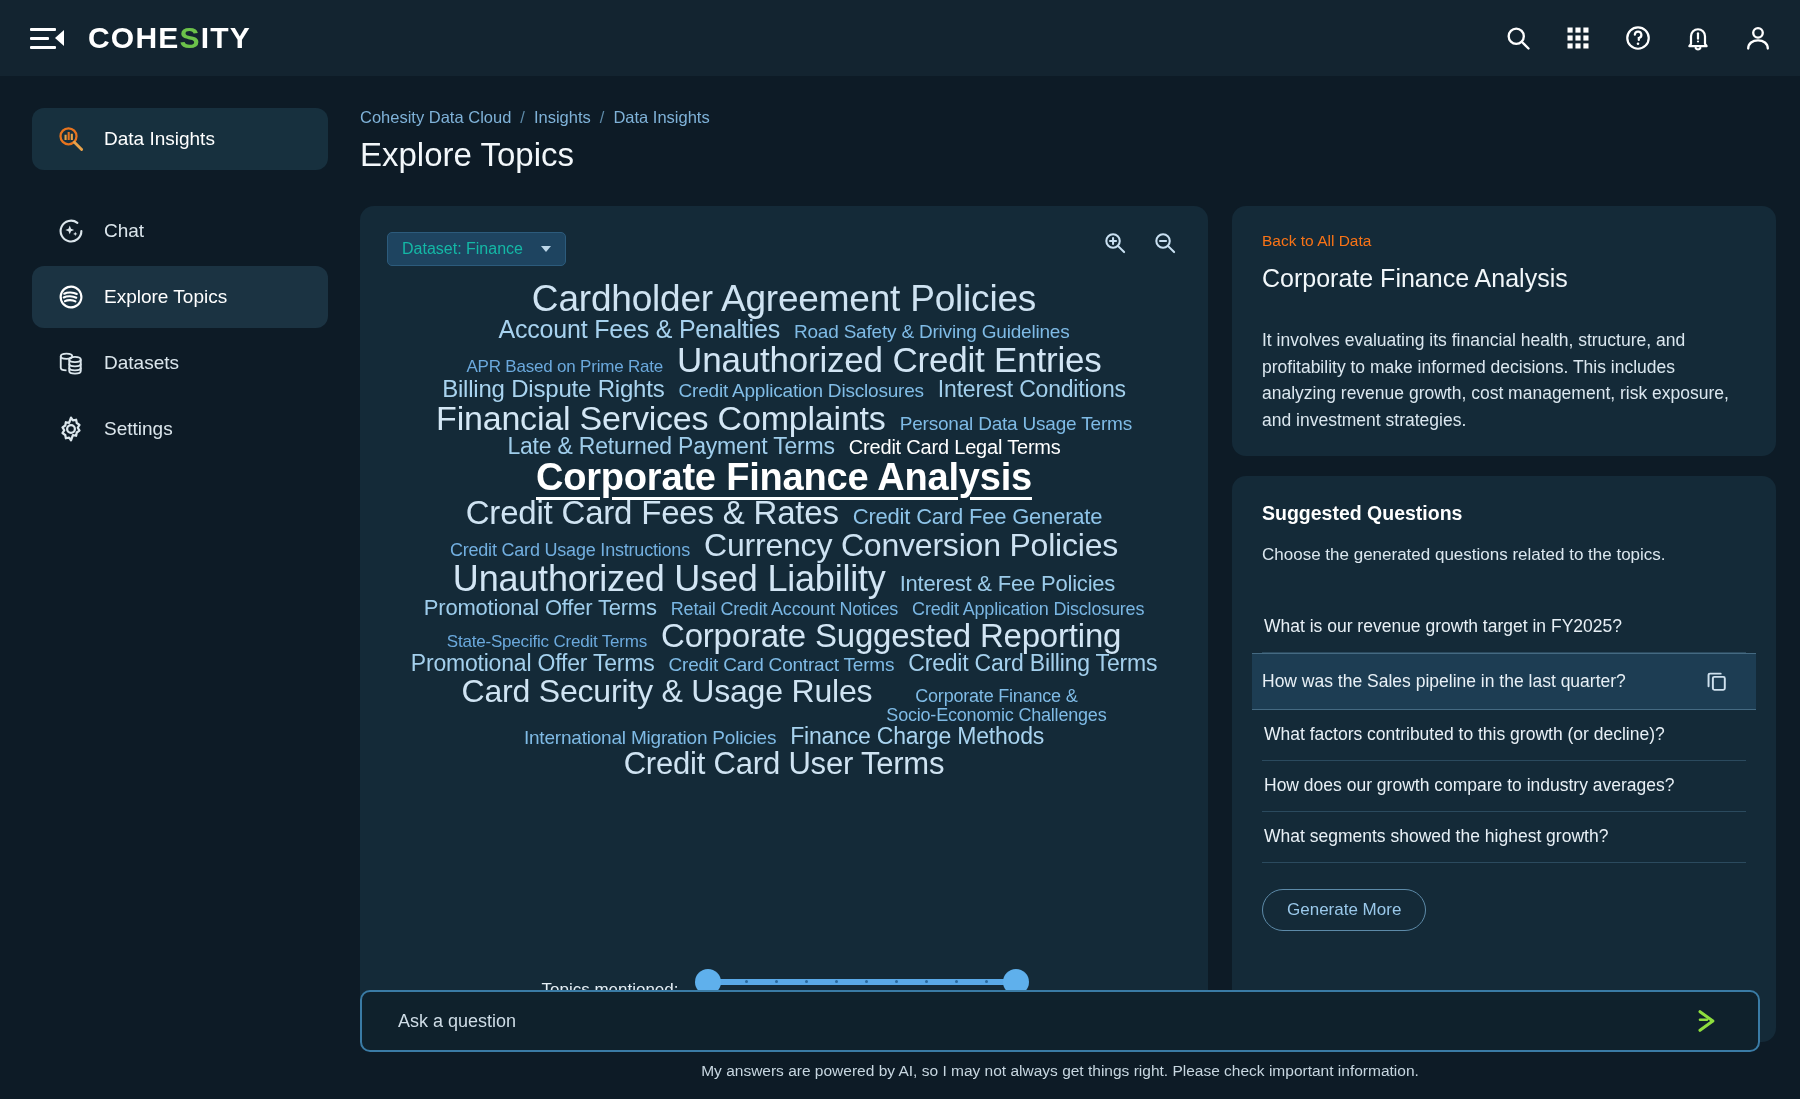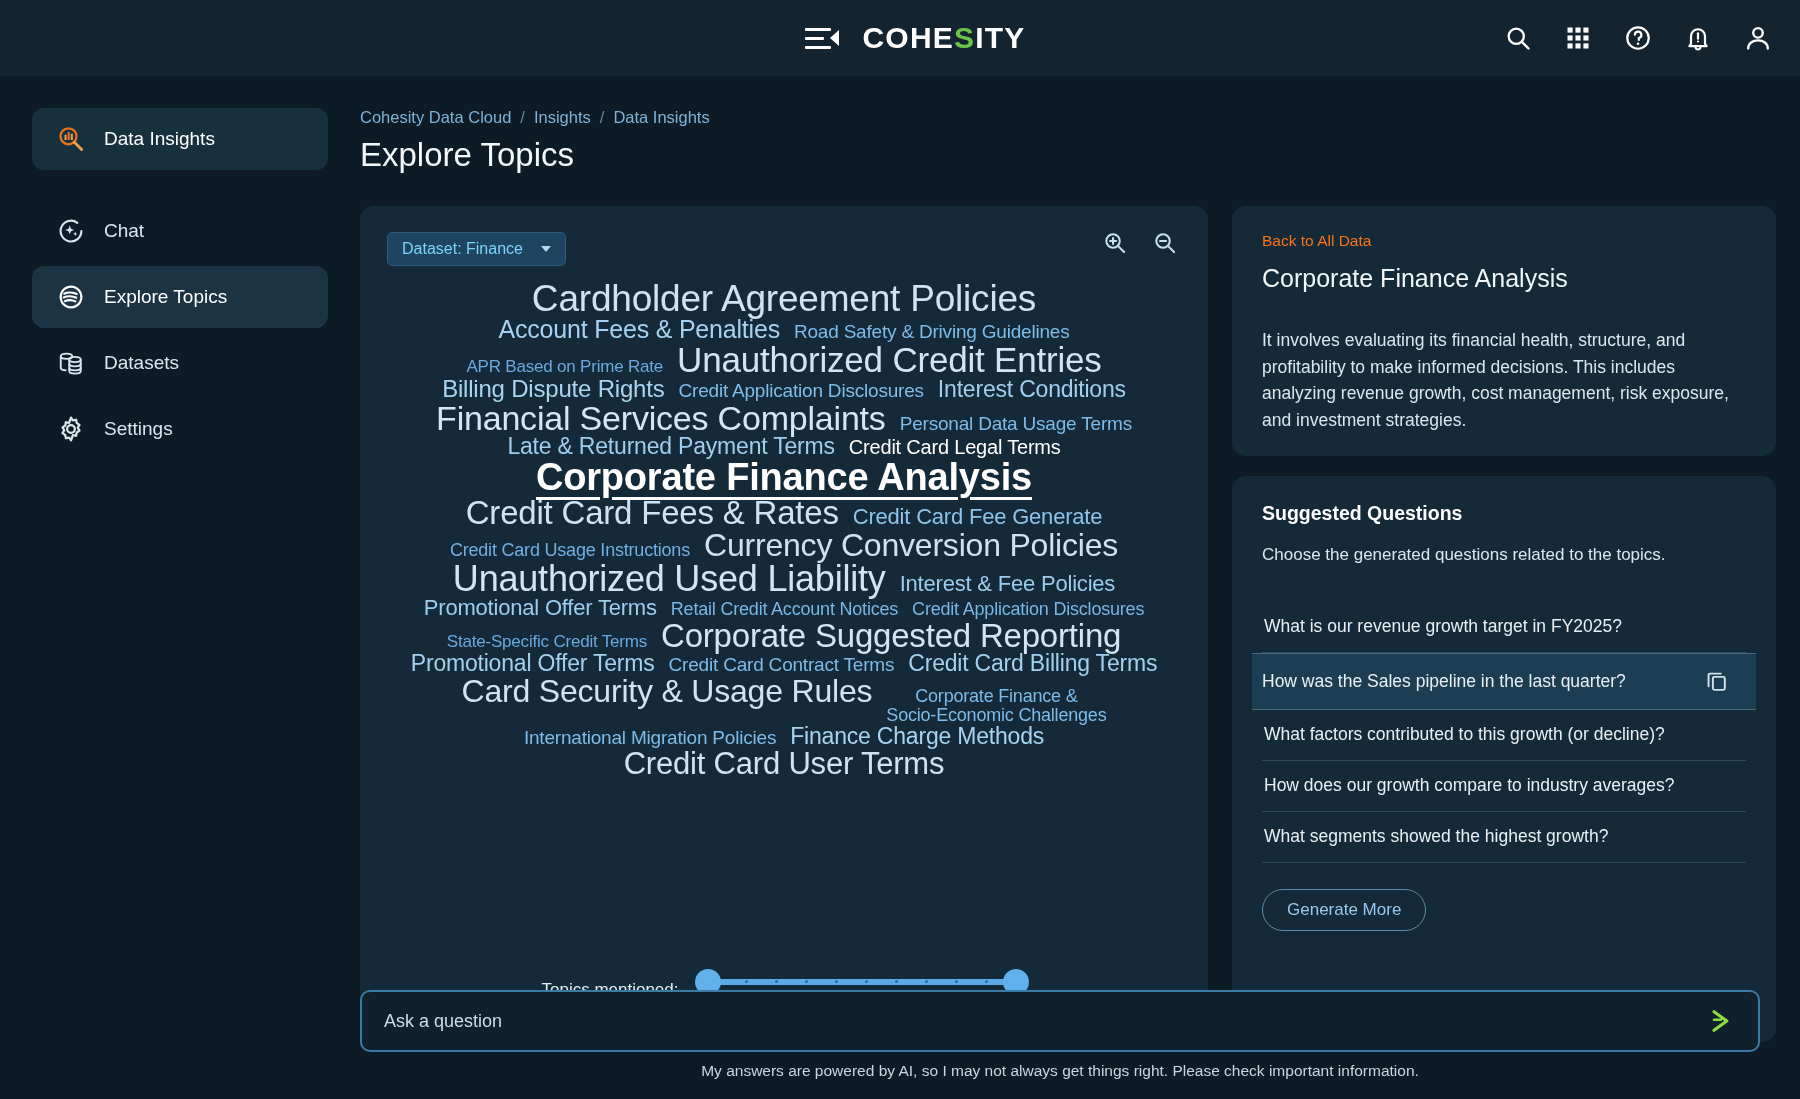--- a/index.html
+++ b/index.html
@@ -9,21 +9,21 @@
     font-family: "Liberation Sans", sans-serif;
     color: #e8eef2;
     overflow: hidden;
   }
   .app { position: relative; width: 1800px; height: 1099px; }
 
   
   .topbar {
     position: absolute; top: 0; left: 0; width: 1800px; height: 76px;
     background: #132430;
-    display: flex; align-items: center; justify-content: center;
+    display: flex; align-items: center;
   }
   .hamburger {
     margin-left: 30px; width: 34px; height: 30px;
     display: flex; flex-direction: column; justify-content: center;
     position: relative; cursor: pointer;
   }
   .hamburger i { display: block; height: 3px; background: #fff; margin: 3px 0; border-radius: 1px; }
   .hamburger i:nth-child(1) { width: 26px; }
   .hamburger i:nth-child(2) { width: 19px; }
   .hamburger i:nth-child(3) { width: 26px; }
@@ -73,21 +73,21 @@
   
   .cloud-panel {
     position: absolute; top: 130px; left: 0; width: 848px; height: 836px;
     background: #142a38; border-radius: 14px;
   }
   .dataset-chip {
     position: absolute; top: 26px; left: 27px;
     height: 34px; padding: 0 14px;
     background: #1e4460; border: 1px solid #2c5b7c; border-radius: 5px;
     display: flex; align-items: center; gap: 18px;
-    font-size: 16px; color: #7dd3fc; cursor: pointer;
+    font-size: 16px; color: #14b8a6; cursor: pointer;
   }
   .dataset-chip .caret {
     width: 0; height: 0; border-left: 5px solid transparent;
     border-right: 5px solid transparent; border-top: 6px solid #bcd6e8;
   }
   .zoomctrls { position: absolute; top: 24px; right: 30px; display: flex; gap: 24px; }
   .zoomctrls svg { width: 26px; height: 26px; cursor: pointer; display: block; }
 
   .cloud {
     position: absolute; top: 74px; left: 10px; width: 828px; height: 610px;
@@ -145,21 +145,21 @@
   .gen-btn {
     margin-top: 26px; display: inline-block;
     padding: 10px 24px; border: 1px solid #5d8aa8; border-radius: 22px;
     font-size: 17px; color: #9ac8ea; cursor: pointer; background: transparent;
   }
 
   
   .askbar {
     position: absolute; left: 360px; top: 990px; width: 1400px; height: 62px;
     background: #0f212c; border: 2px solid #3a7ba5; border-radius: 10px;
-    display: flex; align-items: center; padding: 0 22px;
+    display: flex; align-items: center; padding: 0 36px;
   }
   .askbar input {
     flex: 1; background: transparent; border: none; outline: none;
     font-size: 18px; color: #e9f1f7; font-family: "Liberation Sans", sans-serif;
   }
   .askbar input::placeholder { color: #cfdde7; }
   .send-ic { width: 30px; height: 28px; cursor: pointer; }
   .footnote {
     position: absolute; top: 1062px; left: 360px; width: 1400px;
     text-align: center; font-size: 15.5px; color: #c7d6e0;

